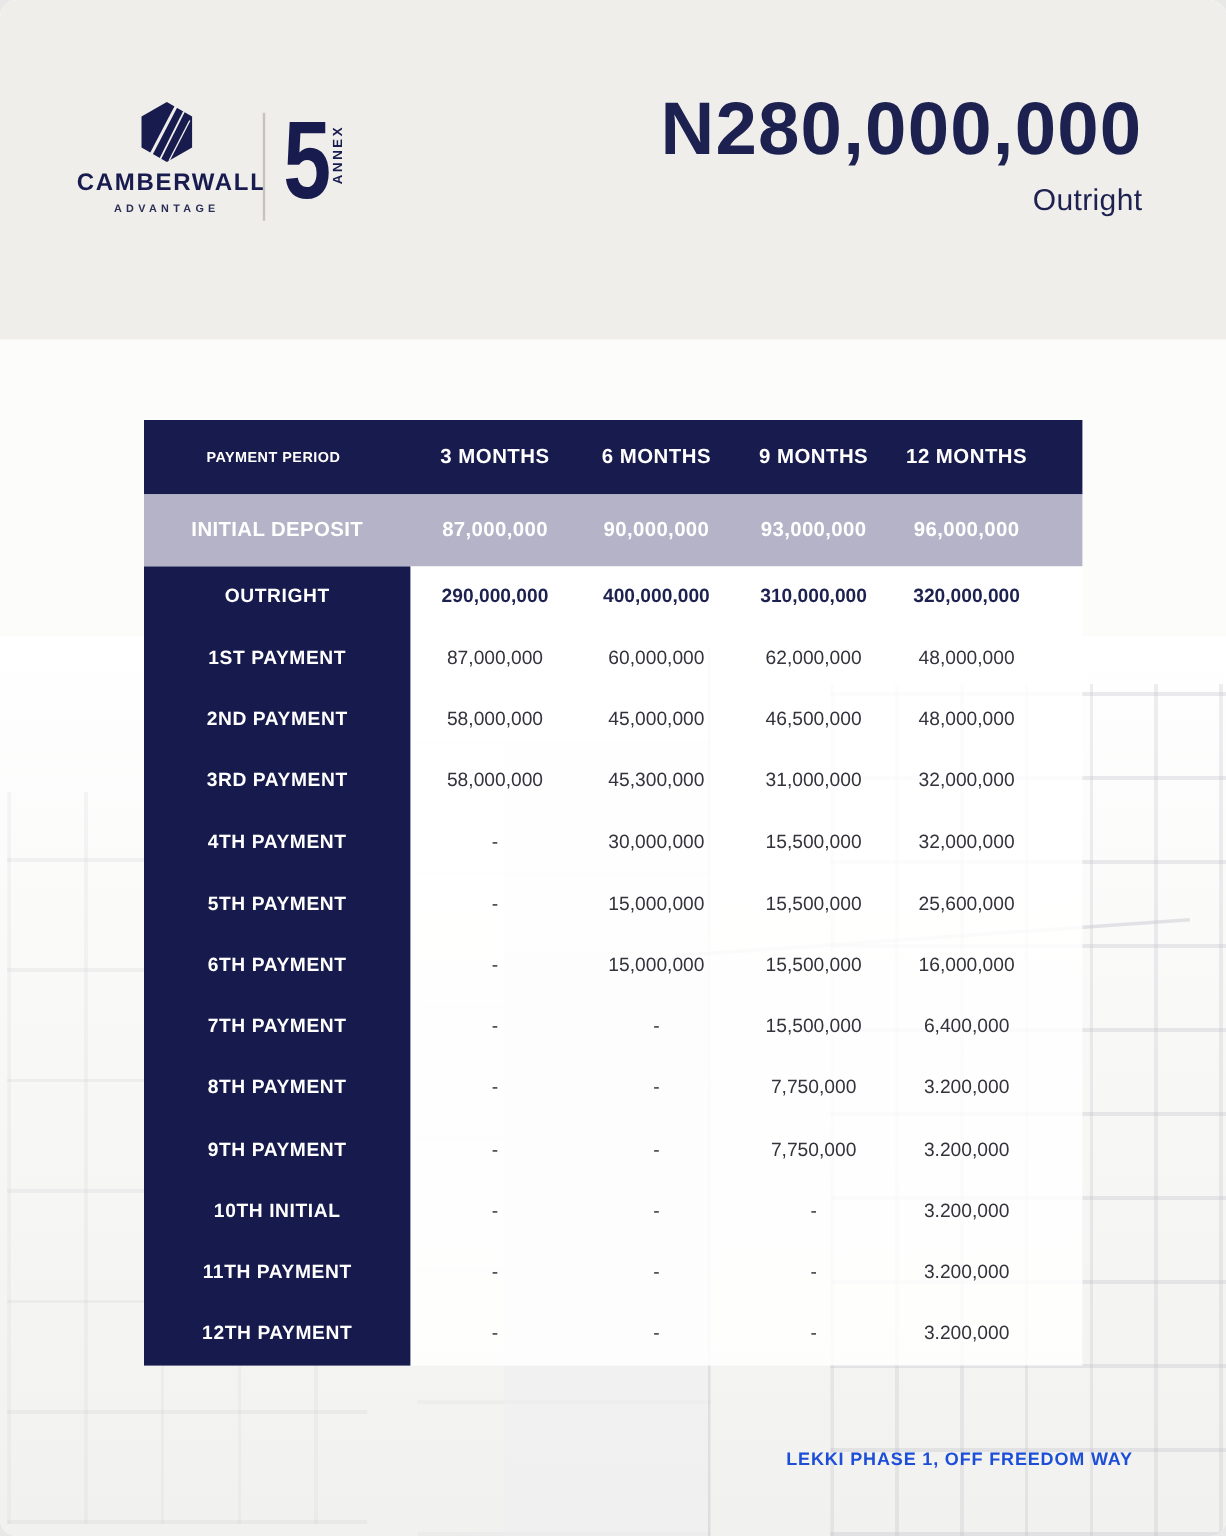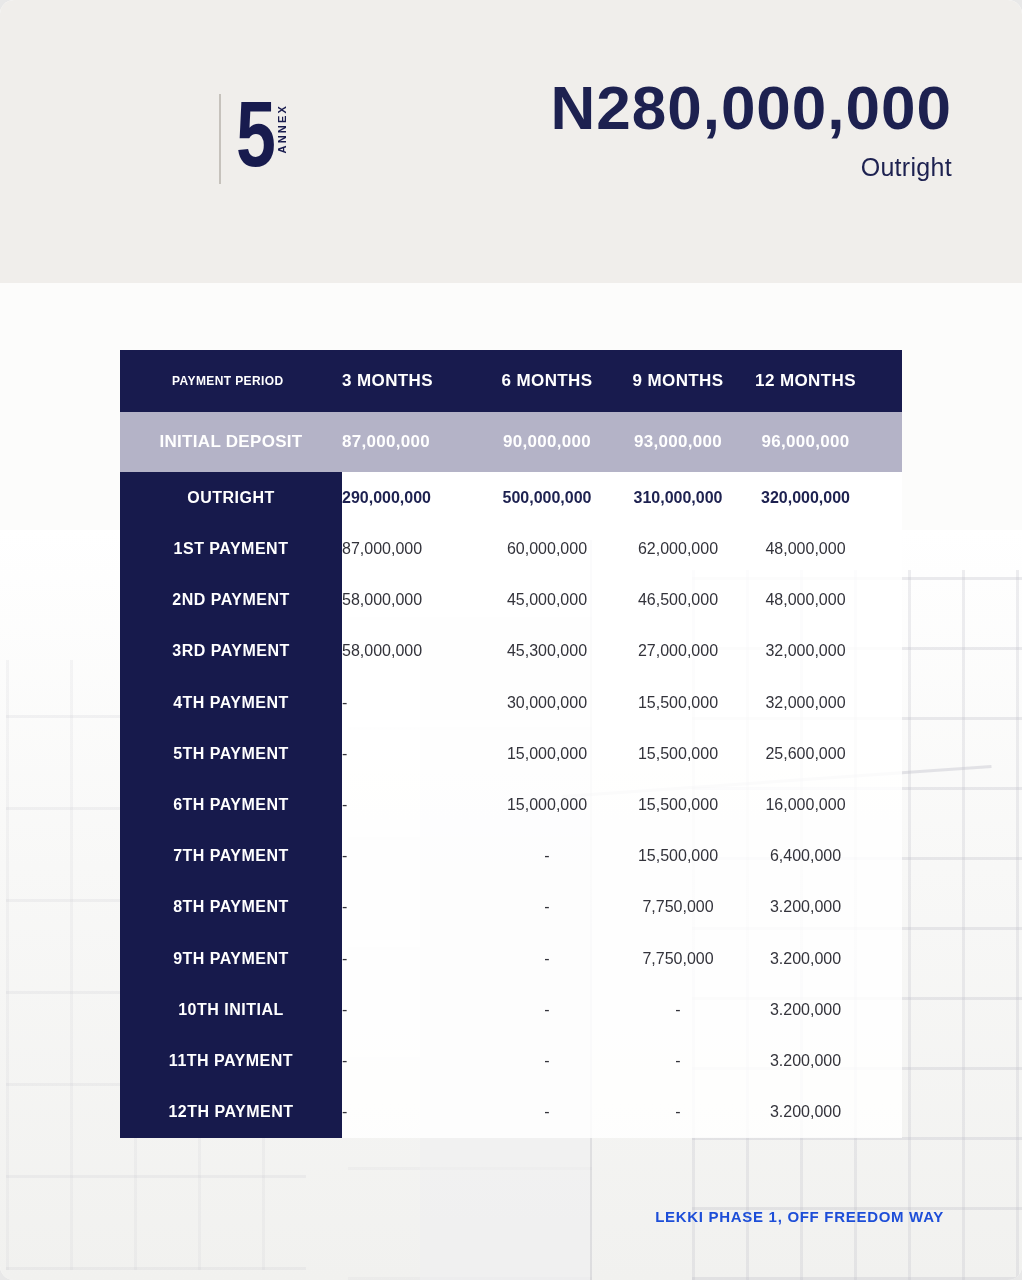--- a/index.html
+++ b/index.html
@@ -48,21 +48,21 @@
 
   .offer { position:absolute; top:64px; right:70px; text-align:right; color:#1d2150; }
   .offer-unit  { font-size:27px; font-weight:bold; letter-spacing:.5px; }
   .offer-price { font-size:62px; font-weight:bold; letter-spacing:1px; margin-top:8px; }
   .offer-type  { font-size:25px; margin-top:10px; letter-spacing:.3px; }
 
   
   .table { position:absolute; left:120px; top:350px; width:782px; }
   .trow, .thead, .deposit { display:flex; align-items:center; }
   .c0 { width:222px; box-sizing:border-box; }
-  .c1 { width:141px; }
+  .c1 { width:141px; text-align:center; }
   .c2 { width:128px; text-align:center; }
   .c3 { width:134px; text-align:center; }
   .c4 { width:157px; text-align:center; box-sizing:border-box; padding-right:36px; }
 
   .thead { height:62px; background:#181b4e; color:#ffffff; font-weight:bold;
     font-size:17px; letter-spacing:.4px; }
   .thead .c0 { padding-left:52px; font-size:12px; }
 
   .deposit { height:60px; background:#b4b3c7; color:#ffffff; font-weight:bold;
     font-size:17px; letter-spacing:.3px; }
@@ -88,20 +88,30 @@
   <div class="bg">
     <div class="blk g1"></div>
     <div class="blk g2"></div>
     <div class="blk w1"></div>
     <div class="blk g3"></div>
     <div class="blk roof"></div>
   </div>
 
   <div class="top-band">
 
+    <div class="logo">
+      <svg viewBox="0 0 48 54">
+        <polygon points="24,1 46,13.5 46,40.5 24,53 2,40.5 2,13.5" fill="#181b4e"></polygon>
+        <path d="M9 49 L33 3" stroke="#f0eeeb" stroke-width="2.6" fill="none"></path>
+        <path d="M17 53 L39 9" stroke="#f0eeeb" stroke-width="1.6" fill="none"></path>
+        <path d="M26 52 L44 17" stroke="#f0eeeb" stroke-width="1.2" fill="none"></path>
+      </svg>
+      <div class="brand-name">CAMBERWALL</div>
+      <div class="brand-sub">ADVANTAGE</div>
+    </div>
 
     <div class="logo-divider"></div>
 
     <div class="phase">
       <div class="phase-number">5</div>
       <div class="phase-label">ANNEX</div>
     </div>
 
     <div class="offer">
       <div class="offer-price">N280,000,000</div>
@@ -126,21 +136,21 @@
       <div class="c3">93,000,000</div>
       <div class="c4">96,000,000</div>
     </div>
 
     <div class="tbody">
       <div class="panel"></div>
 
       <div class="trow emph">
         <div class="c0">OUTRIGHT</div>
         <div class="c1 val">290,000,000</div>
-        <div class="c2 val">500,000,000</div>
+        <div class="c2 val">400,000,000</div>
         <div class="c3 val">310,000,000</div>
         <div class="c4 val">320,000,000</div>
       </div>
 
       <div class="trow">
         <div class="c0">1ST PAYMENT</div>
         <div class="c1 val">87,000,000</div>
         <div class="c2 val">60,000,000</div>
         <div class="c3 val">62,000,000</div>
         <div class="c4 val">48,000,000</div>
@@ -151,21 +161,21 @@
         <div class="c1 val">58,000,000</div>
         <div class="c2 val">45,000,000</div>
         <div class="c3 val">46,500,000</div>
         <div class="c4 val">48,000,000</div>
       </div>
 
       <div class="trow">
         <div class="c0">3RD PAYMENT</div>
         <div class="c1 val">58,000,000</div>
         <div class="c2 val">45,300,000</div>
-        <div class="c3 val">27,000,000</div>
+        <div class="c3 val">31,000,000</div>
         <div class="c4 val">32,000,000</div>
       </div>
 
       <div class="trow">
         <div class="c0">4TH PAYMENT</div>
         <div class="c1 val">-</div>
         <div class="c2 val">30,000,000</div>
         <div class="c3 val">15,500,000</div>
         <div class="c4 val">32,000,000</div>
       </div>

